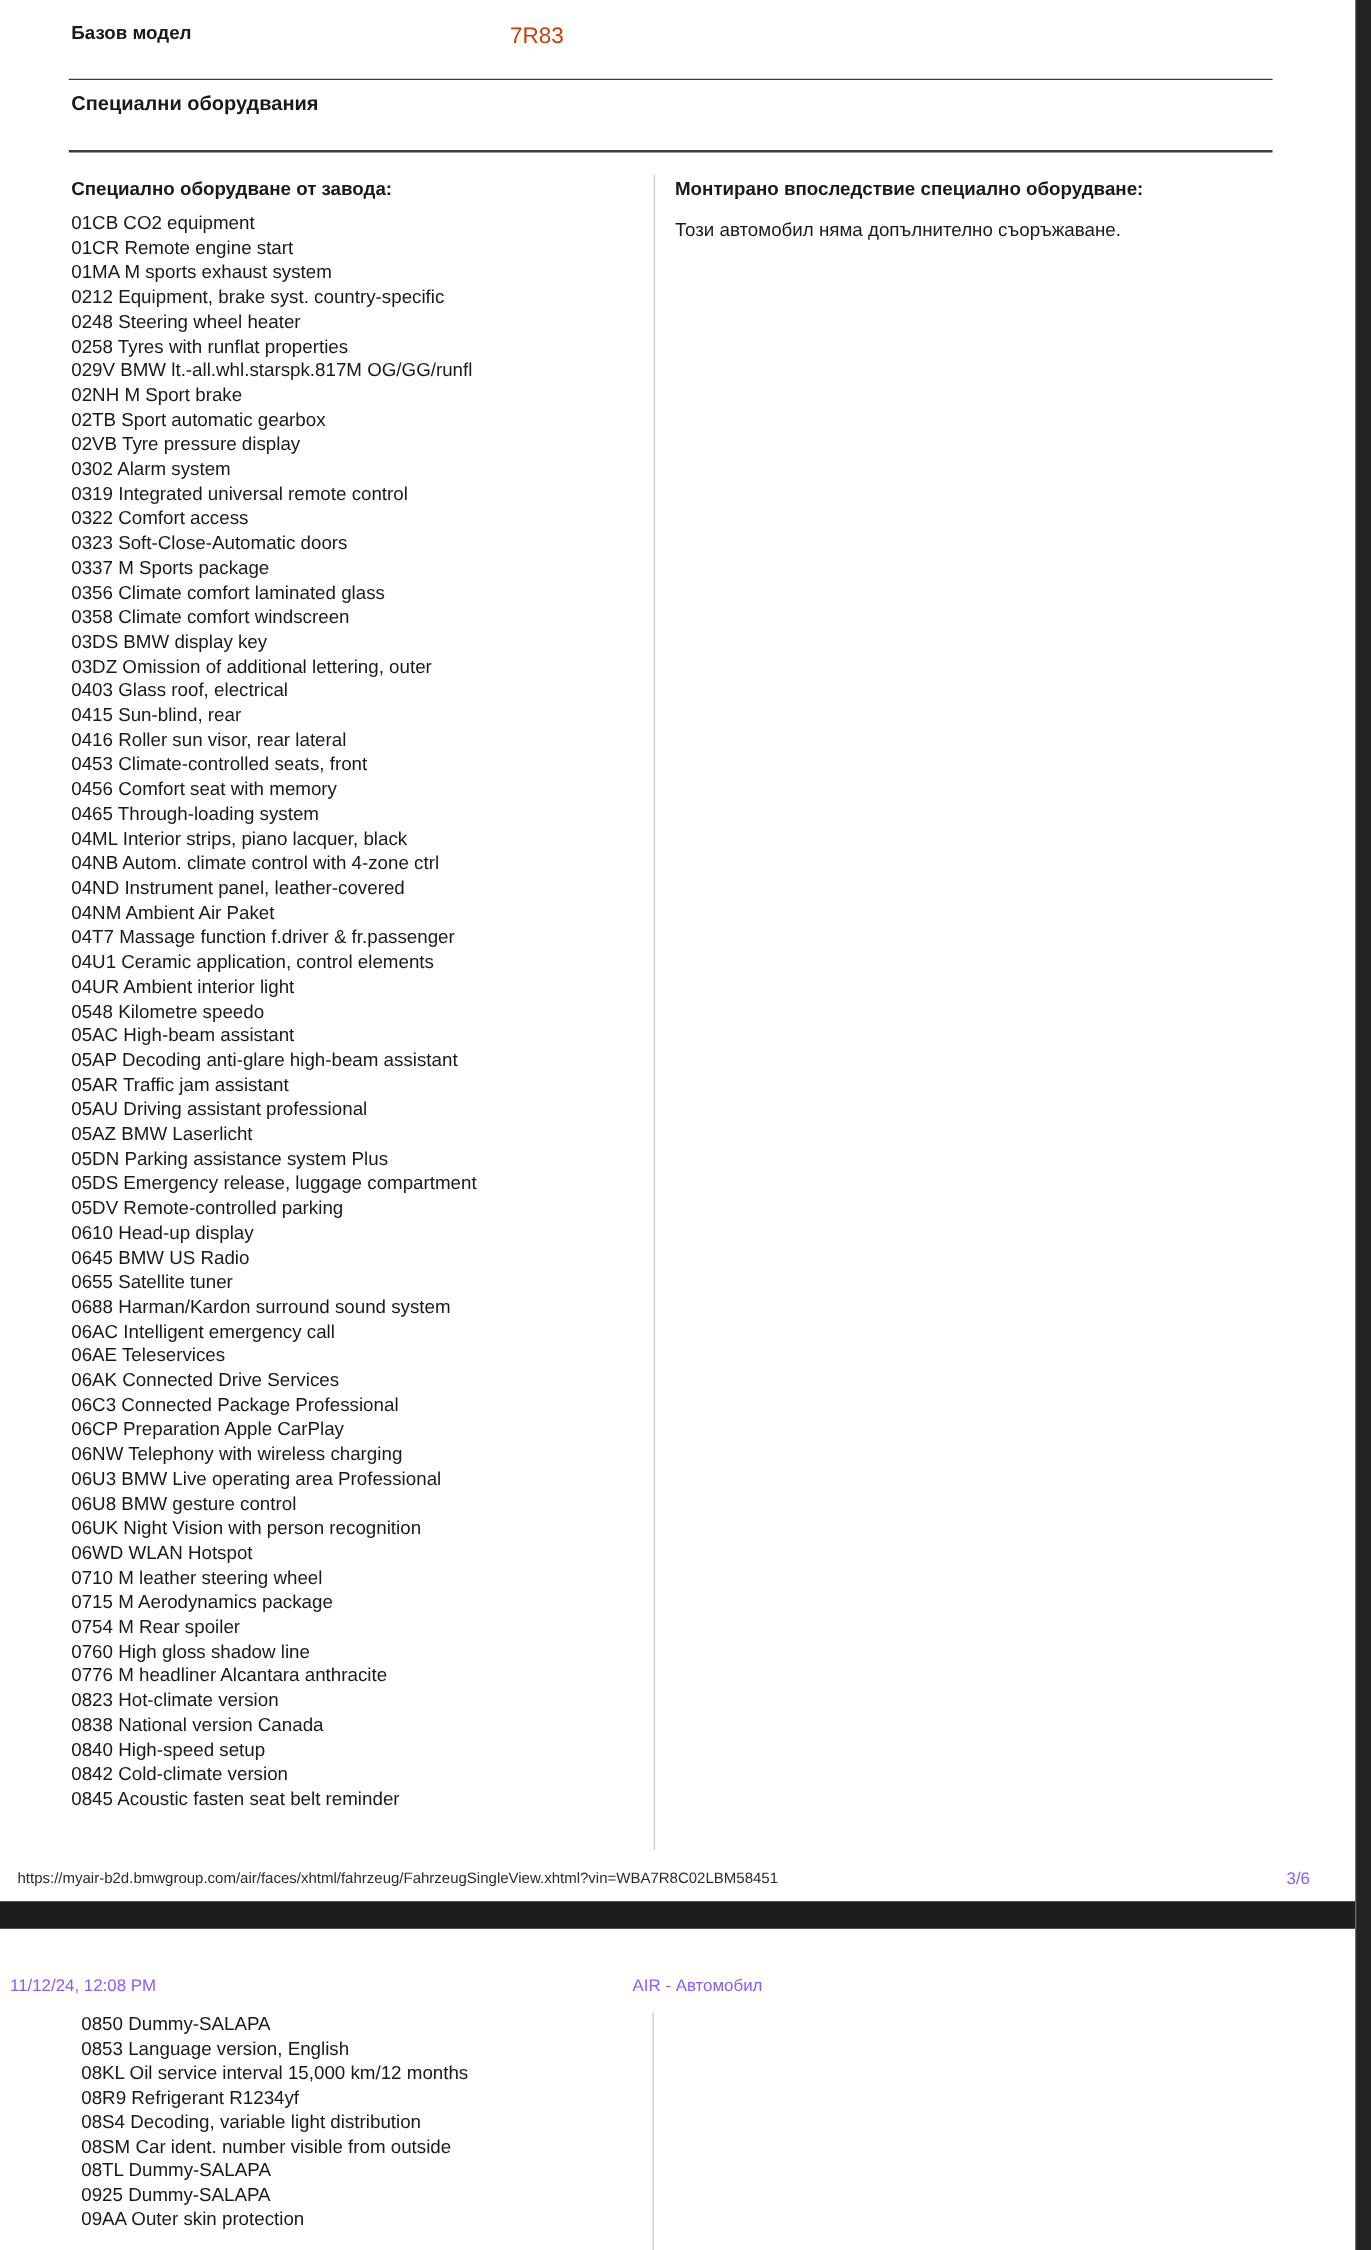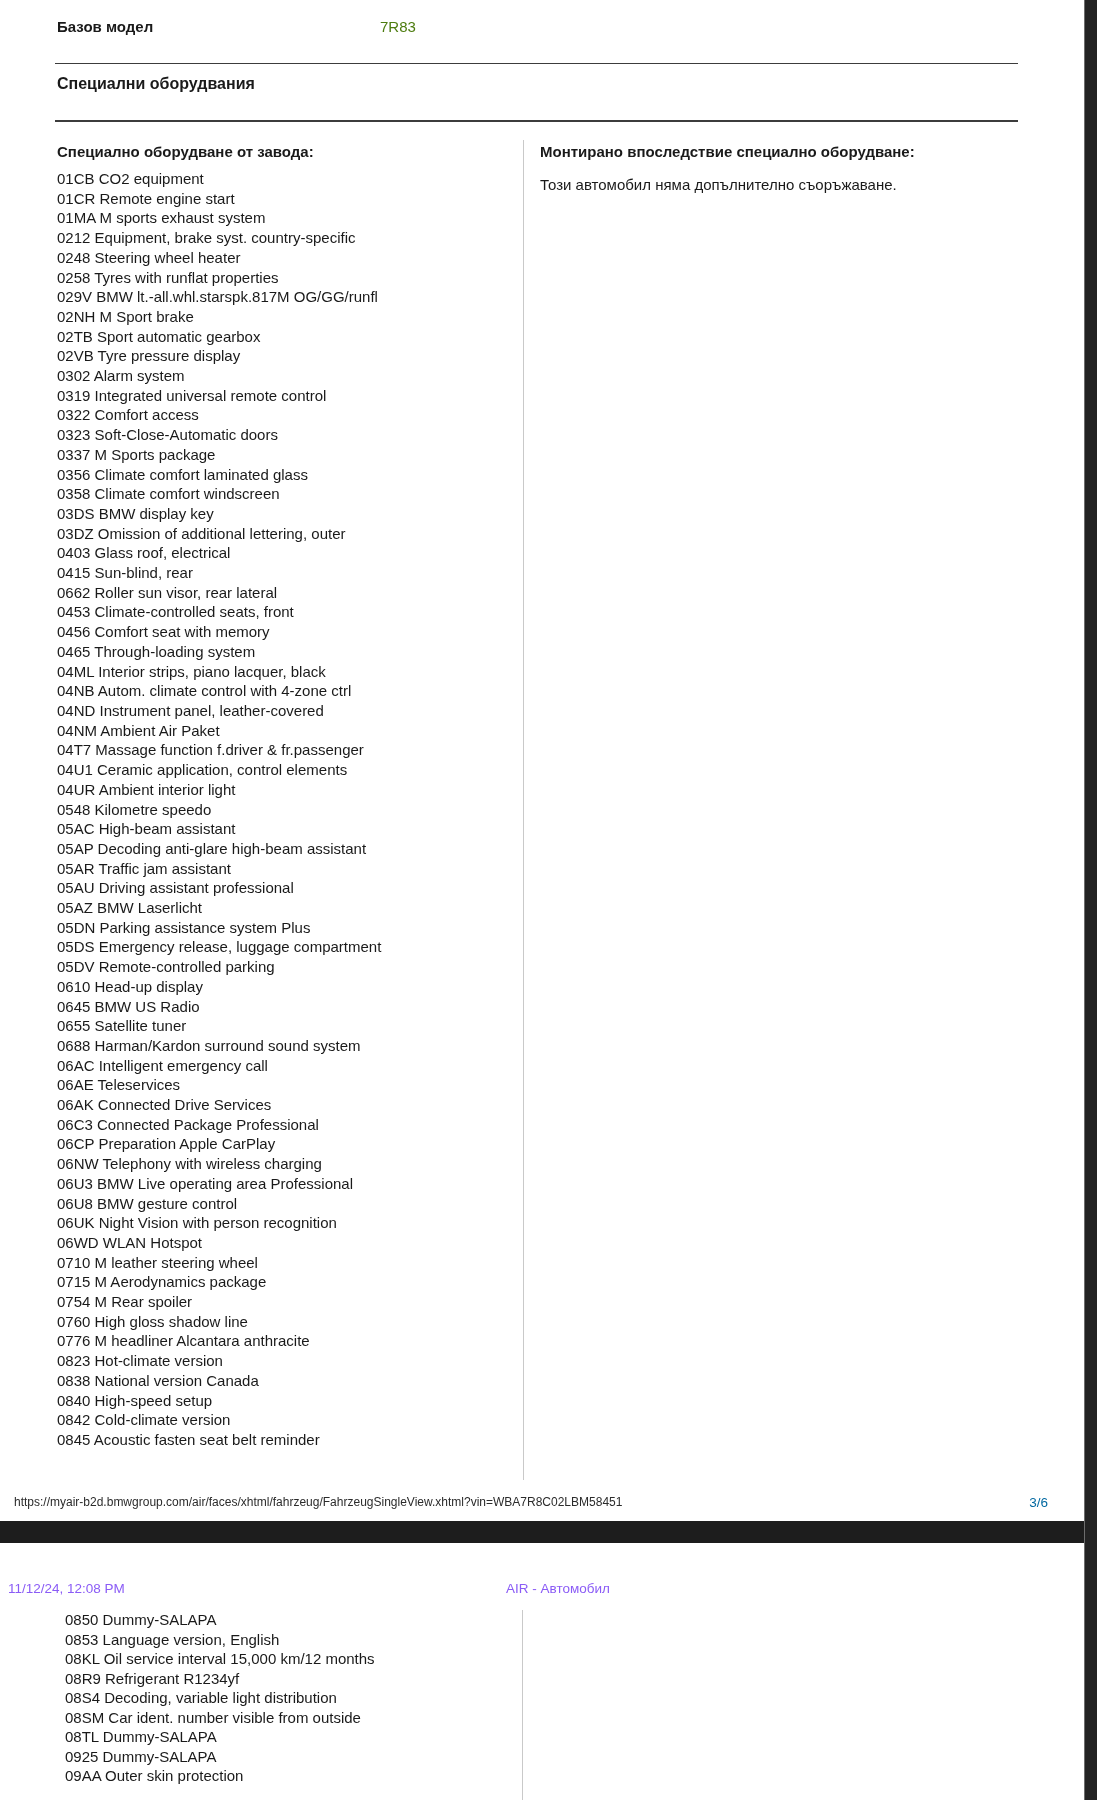--- a/index.html
+++ b/index.html
@@ -11,21 +11,21 @@
     font-family:"Liberation Sans", sans-serif;
     color:#1a1a1a;
   }
   .page{position:absolute;left:0;width:1087px;background:#fff;margin-top:12px;}
   .page1{top:0;height:1519px;border-bottom:1px solid #9e9e9e;}
   .page2{top:1543px;height:257px;}
   .page-sep{position:absolute;left:0;top:1521px;width:1097px;height:22px;background:#1d1d1d;}
   .right-strip{position:absolute;top:0;left:1084px;width:13px;height:1800px;background:#232323;border-left:1px solid #6d6d6d;}
 
   .kv-label{position:absolute;left:57px;top:6px;font-size:15px;font-weight:bold;}
-  .kv-value{position:absolute;left:380px;top:6px;font-size:15px;color:#4d7c0f;}
+  .kv-value{position:absolute;left:408px;top:6px;font-size:18px;color:#c2410c;}
 
   .hrule{position:absolute;left:55px;width:963px;background:#3c3c3c;}
   .hrule1{top:51px;height:1px;}
   .hrule2{top:108px;height:2px;}
 
   .section-title{position:absolute;left:57px;top:63px;font-size:16px;font-weight:bold;text-align:right;}
 
   .col-header{position:absolute;top:131px;font-size:15px;font-weight:bold;}
   .col-header-left{left:57px;}
   .col-header-right{left:540px;}
@@ -33,21 +33,21 @@
   .vdivider{position:absolute;left:523px;top:128px;width:1px;height:1340px;background:#c9c9c9;}
   .vdivider2{position:absolute;left:522px;top:55px;width:1px;height:202px;background:#c9c9c9;}
 
   ul.equip-list{list-style:none;margin:0;padding:0;font-size:15px;}
   .list1{position:absolute;left:57px;top:157px;line-height:19.7px;width:460px;white-space:nowrap;}
   .list2{position:absolute;left:65px;top:55px;line-height:19.5px;width:450px;white-space:nowrap;}
 
   .right-note{position:absolute;left:540px;top:164px;font-size:15px;width:400px;}
 
   .footer-url{position:absolute;left:14px;top:1483px;font-size:12px;color:#2b2b2b;}
-  .footer-page{position:absolute;left:978px;top:1483px;width:70px;text-align:right;font-size:13.5px;color:#0369a1;}
+  .footer-page{position:absolute;left:978px;top:1483px;width:70px;text-align:right;font-size:13.5px;color:#8b5cf6;}
 
   .p2-datetime{position:absolute;left:8px;top:26px;font-size:13.5px;color:#8b5cf6;}
   .p2-title{position:absolute;left:458px;top:26px;width:200px;text-align:center;font-size:13.5px;color:#8b5cf6;}
 </style>
 </head>
 <body>
 
 <div class="screen">
 
   <div class="page page1">
@@ -81,21 +81,21 @@
         <li>0319 Integrated universal remote control</li>
         <li>0322 Comfort access</li>
         <li>0323 Soft-Close-Automatic doors</li>
         <li>0337 M Sports package</li>
         <li>0356 Climate comfort laminated glass</li>
         <li>0358 Climate comfort windscreen</li>
         <li>03DS BMW display key</li>
         <li>03DZ Omission of additional lettering, outer</li>
         <li>0403 Glass roof, electrical</li>
         <li>0415 Sun-blind, rear</li>
-        <li>0662 Roller sun visor, rear lateral</li>
+        <li>0416 Roller sun visor, rear lateral</li>
         <li>0453 Climate-controlled seats, front</li>
         <li>0456 Comfort seat with memory</li>
         <li>0465 Through-loading system</li>
         <li>04ML Interior strips, piano lacquer, black</li>
         <li>04NB Autom. climate control with 4-zone ctrl</li>
         <li>04ND Instrument panel, leather-covered</li>
         <li>04NM Ambient Air Paket</li>
         <li>04T7 Massage function f.driver &amp; fr.passenger</li>
         <li>04U1 Ceramic application, control elements</li>
         <li>04UR Ambient interior light</li>

